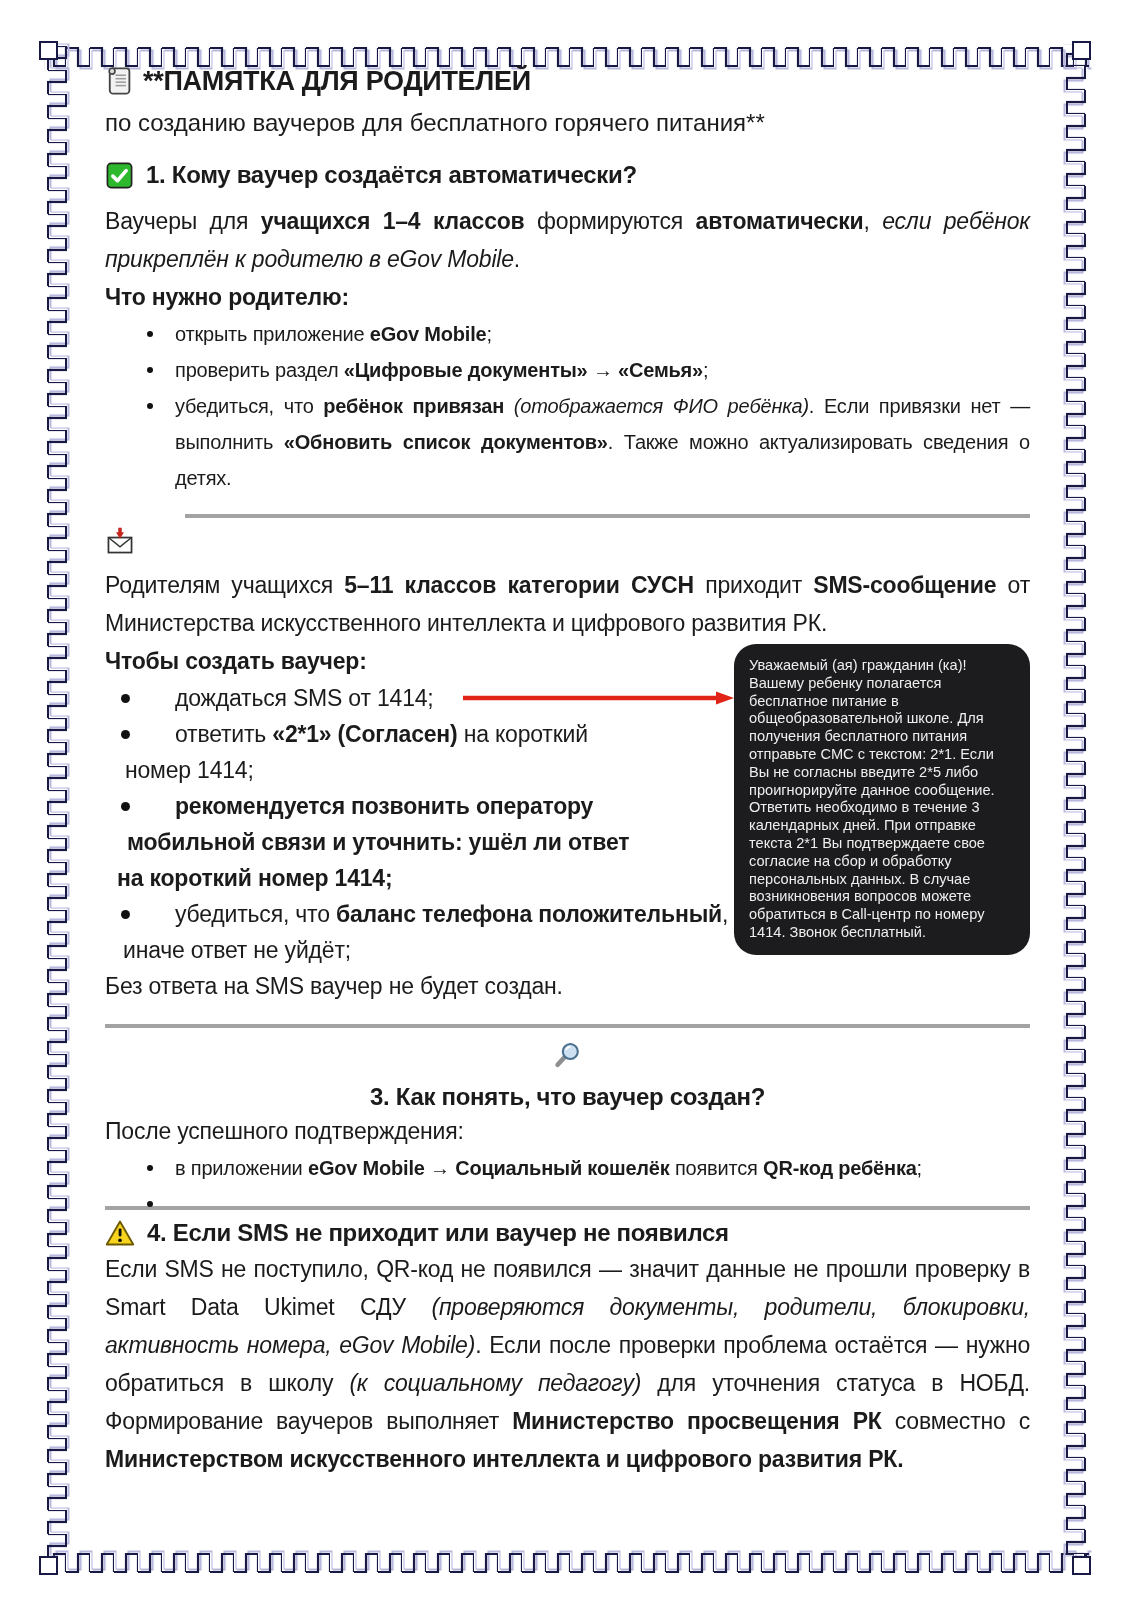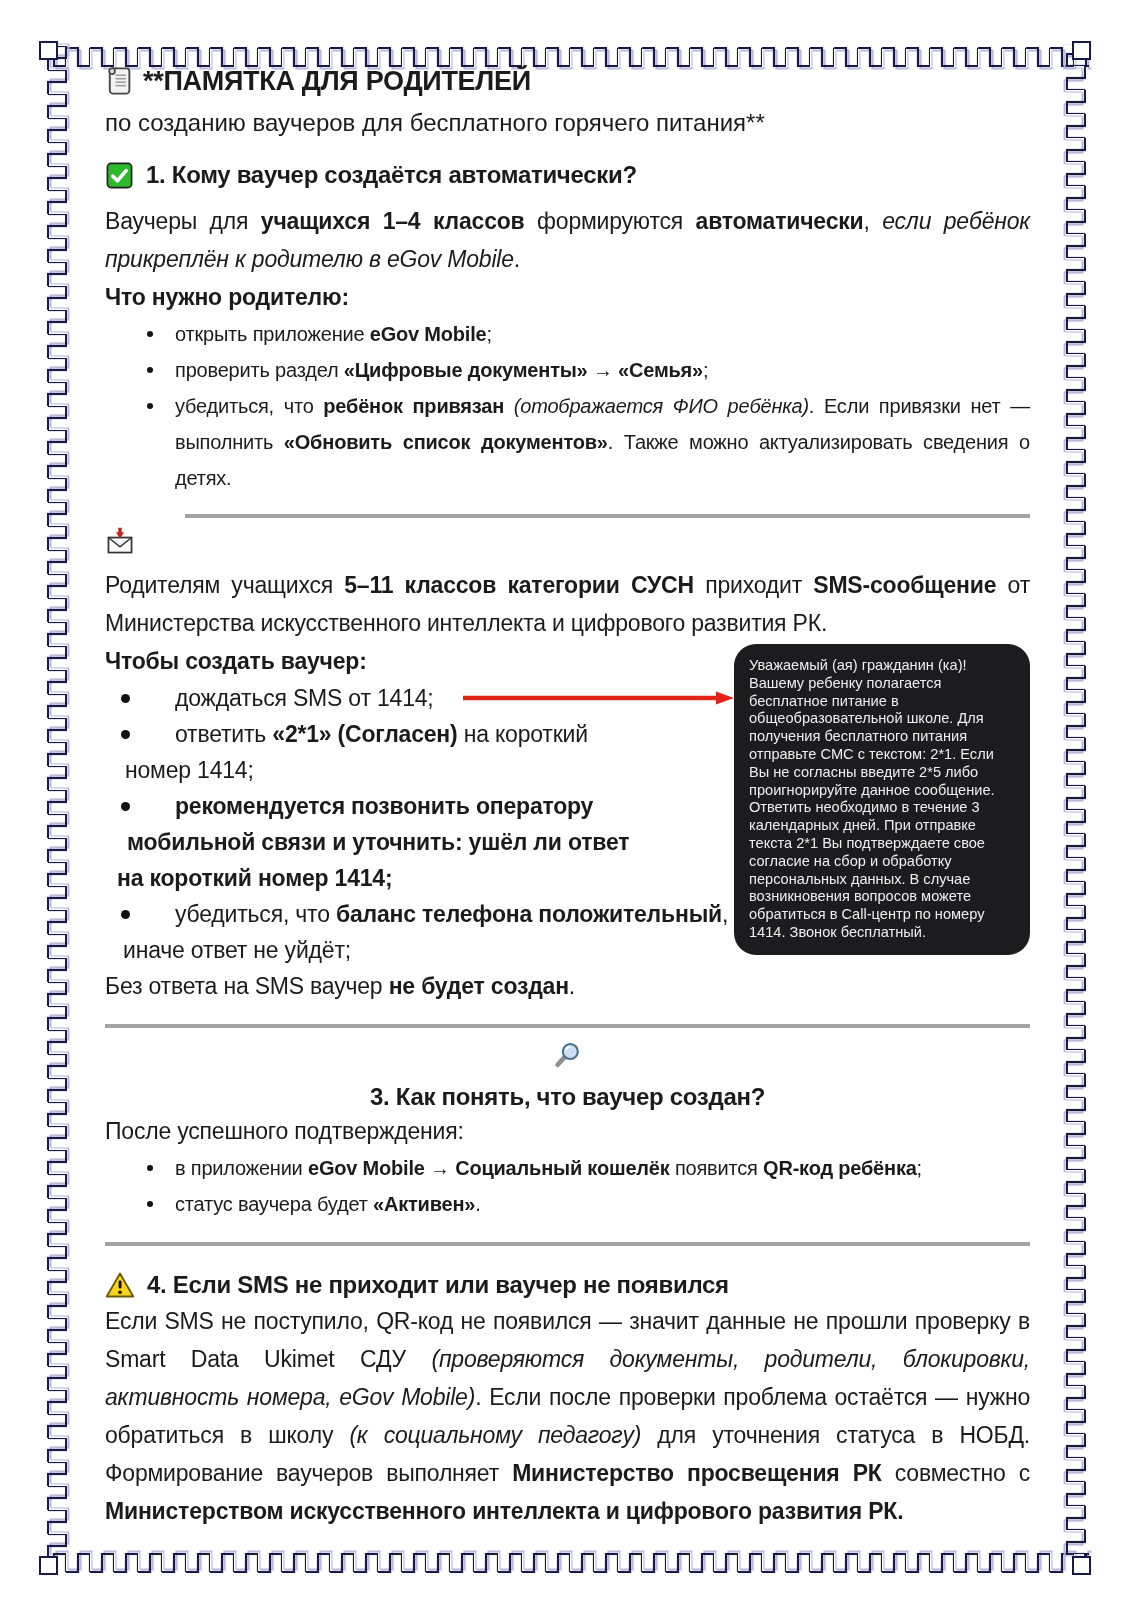--- a/index.html
+++ b/index.html
@@ -30,21 +30,21 @@
   .ind-d{padding-left:18px;}
   .closing{font-size:23px;line-height:36px;letter-spacing:-0.2px;}
   .sms-box{position:absolute;top:2px;right:0;width:296px;box-sizing:border-box;background:#1c1c1e;color:#efefef;
            border-radius:22px;padding:13px 15px;font-size:14.6px;line-height:17.8px;letter-spacing:0;}
   .arrow-svg{position:absolute;left:358px;top:48px;}
   .mt-head1{margin-top:16px;}
   .mt-para1{margin-top:12px;}
   .mt-head2{margin-top:8px;}
   .mt-para2{margin-top:10px;}
   .mt-head3{margin-top:12px;flex-direction:column;}
-  .mt-head4{margin-top:24px;}
+  .mt-head4{margin-top:8px;}
   .mt-para4{margin-top:2px;}
 </style>
 </head>
 <body>
 
 <div class="page">
 
   <svg class="border-svg" width="1131" height="1600" aria-hidden="true">
     <defs>
       <pattern id="mnd" width="24" height="26" patternUnits="userSpaceOnUse">
@@ -171,21 +171,21 @@
       <div class="s2line ind-c">
         <span><span style="font-weight: 700;">на короткий номер 1414;</span></span>
       </div>
       <div class="s2line with-dot">
         <span class="bigdot"></span>
         <span><span>убедиться, что </span><span style="font-weight: 700;">баланс телефона положительный</span><span>,</span></span>
       </div>
       <div class="s2line ind-d">
         <span><span>иначе ответ не уйдёт;</span></span>
       </div>
-      <div class="closing"><span>Без ответа на SMS ваучер </span><span style="font-weight: 700;">не будет создан</span><span>.</span></div>
+      <div class="closing"><span>Без ответа на SMS ваучер </span><span style="font-weight: 400;">не будет создан</span><span>.</span></div>
 
       <svg class="arrow-svg" width="272" height="16" viewBox="0 0 272 16">
         <line x1="0" y1="8" x2="256" y2="8" stroke="#e02417" stroke-width="4.5"></line>
         <path d="M253 1.5 L271 8 L253 14.5 Z" fill="#e02417"></path>
       </svg>
 
       <div class="sms-box">Уважаемый (ая) гражданин (ка)! Вашему ребенку полагается бесплатное питание в общеобразовательной школе. Для получения бесплатного питания отправьте СМС с текстом: 2*1. Если Вы не согласны введите 2*5 либо проигнорируйте данное сообщение. Ответить необходимо в течение 3 календарных дней.  При отправке текста 2*1 Вы подтверждаете свое согласие на сбор и обработку персональных данных. В случае возникновения вопросов можете обратиться в Call-центр по номеру 1414. Звонок бесплатный.</div>
     </div>
 
     <div class="divider div-2"></div>
@@ -202,21 +202,20 @@
     </div>
 
     <div class="para" style="text-align:left;">После успешного подтверждения:</div>
 
     <div class="b-item just">
       <span class="dot"></span>
       <span><span>в приложении </span><span style="font-weight: 700;">eGov Mobile → Социальный кошелёк</span><span> появится </span><span style="font-weight: 700;">QR-код ребёнка</span><span>;</span></span>
     </div>
     <div class="b-item">
       <span class="dot"></span>
-      <span><span>статус ваучера будет </span><span style="font-weight: 700;">«Активен»</span><span>.</span></span>
     </div>
 
     <div class="divider div-3"></div>
 
     <div class="sec-head mt-head4">
       <span class="icon">
         <svg width="30" height="28" viewBox="0 0 26 24">
           <path d="M13 2 L24.5 22 H1.5 Z" fill="#f8d41f" stroke="#6b5900" stroke-width="1.6" stroke-linejoin="round"></path>
           <rect x="11.8" y="8" width="2.5" height="7" rx="1" fill="#111"></rect>
           <circle cx="13" cy="18.3" r="1.6" fill="#111"></circle>

